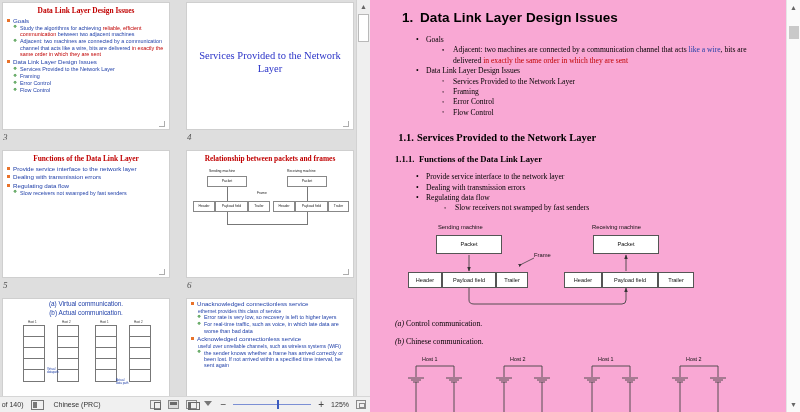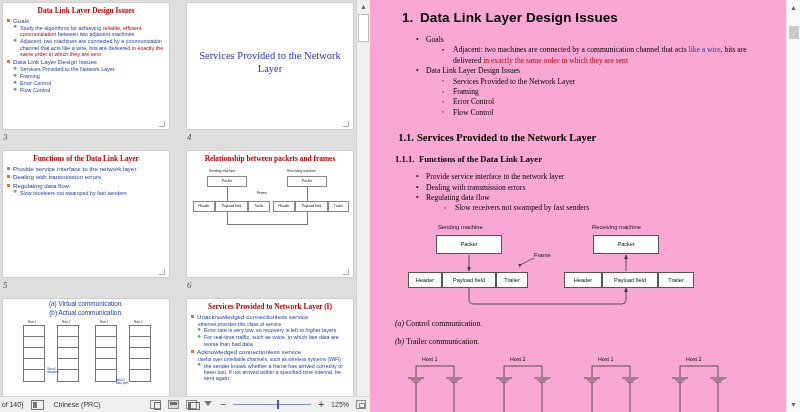--- a/index.html
+++ b/index.html
@@ -419,21 +419,20 @@
             <div class="m7lab" style="left:44px;top:48px;color:#1f3fa8;width:22px;line-height:3.4px">Virtual<br>datapath</div>
             <div class="m7lab" style="left:113px;top:59px;color:#1f3fa8;width:22px;line-height:3.4px">Actual<br>data path</div>
           </div>
 
         </div>
 
       </div>
 
       <div class="slide-cell">
         <div class="slide">
-          <div class="s-title">Services Provided to Network Layer (I)</div>
           <div class="s-body">
             <div class="lv1">Unacknowledged connectionless service</div>
             <div class="lv3">ethernet provides this class of service</div>
             <div class="lv2">Error rate is very low, so recovery is left to higher layers</div>
             <div class="lv2">For real-time traffic, such as voice, in which late data are worse than bad data</div>
             <div class="lv1">Acknowledged connectionless service</div>
             <div class="lv3">useful over unreliable channels, such as wireless systems (WiFi)</div>
             <div class="lv2">the sender knows whether a frame has arrived correctly or been lost. If not arrived within a specified time interval, be sent again</div>
           </div>
 
@@ -519,21 +518,21 @@
         <div class="flab" style="left:140px;top:28px">Frame</div>
         <div class="fbox" style="left:14px;top:48px;width:34px;height:16px">Header</div>
         <div class="fbox" style="left:48px;top:48px;width:54px;height:16px">Payload field</div>
         <div class="fbox" style="left:102px;top:48px;width:32px;height:16px">Trailer</div>
         <div class="fbox" style="left:170px;top:48px;width:38px;height:16px">Header</div>
         <div class="fbox" style="left:208px;top:48px;width:56px;height:16px">Payload field</div>
         <div class="fbox" style="left:264px;top:48px;width:36px;height:16px">Trailer</div>
       </div>
 
       <div class="cap"><i>(a)</i><span> Control communication.</span></div>
-      <div class="cap"><i>(b)</i><span> Trailer communication.</span></div>
+      <div class="cap"><i>(b)</i><span> Chinese communication.</span></div>
 
       <div id="fig-hosts">
         <svg width="390" height="60">
           <g stroke="#444" stroke-width="0.9" fill="none">
             <path d="M22,14 L22,25 M22,14 L60,14 M60,14 L60,25"></path>
             <path d="M14,26 L30,26 M17,28 L27,28 M19,30 L25,30 M22,30 L22,60"></path>
             <path d="M52,26 L68,26 M55,28 L65,28 M57,30 L63,30 M60,30 L60,60"></path>
             <path d="M110,14 L110,25 M110,14 L148,14 M148,14 L148,25"></path>
             <path d="M102,26 L118,26 M105,28 L115,28 M107,30 L113,30 M110,30 L110,60"></path>
             <path d="M140,26 L156,26 M143,28 L153,28 M145,30 L151,30 M148,30 L148,60"></path>

